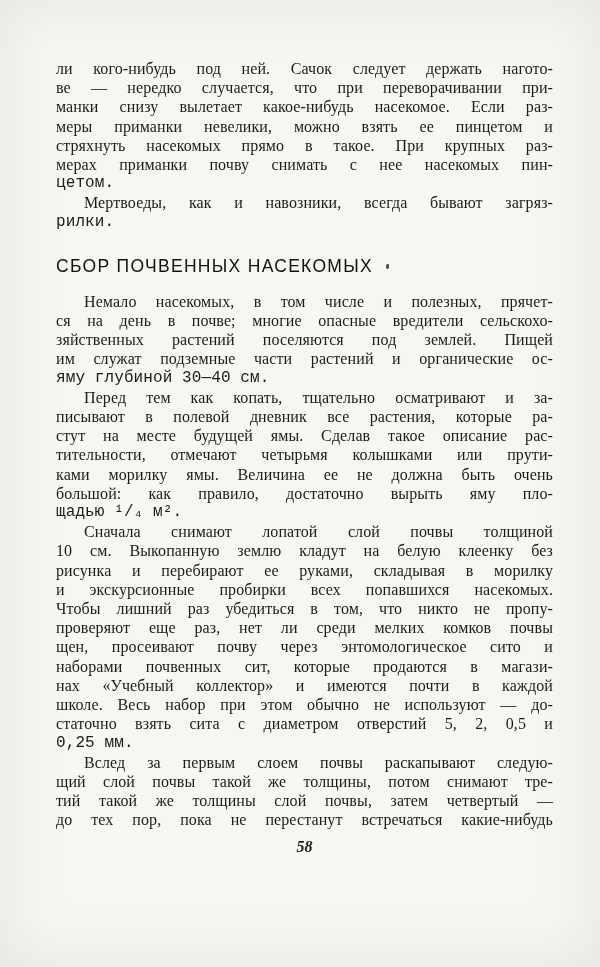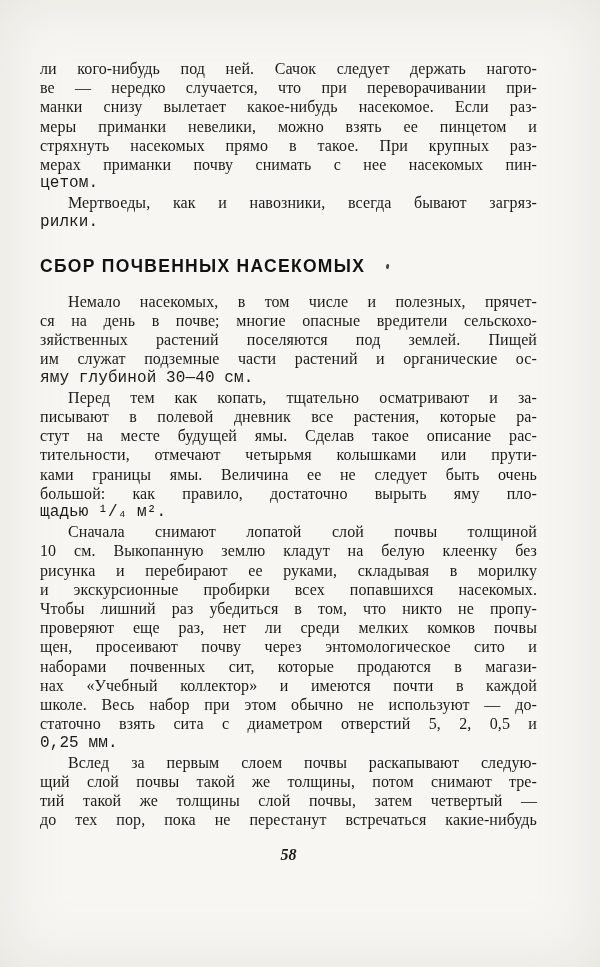--- a/index.html
+++ b/index.html
@@ -9,47 +9,47 @@
     height: 967px;
     margin: 0 auto;
     background: #f7f6f2;
     box-shadow: inset 0 0 60px rgba(180,175,165,0.25);
     overflow: hidden;
     font-family: "Liberation Serif", "DejaVu Serif", serif;
     color: #1c1b19;
   }
   .text-column {
     position: absolute;
-    left: 40px;
+    left: 56px;
     top: 0;
     width: 497px;
     padding-top: 59px;
   }
   .para { margin: 0; }
   .line {
     font-size: 16px;
     line-height: 19.2px;
     text-align: justify;
     text-align-last: justify;
     white-space: nowrap;
     letter-spacing: 0.1px;
   }
   .line.indent { padding-left: 28px; }
   .line.para-end { text-align-last: left; font-family: Liberation Mono, monospace; }
   .section-heading {
     margin: 22px 0 14px 0;
     font-family: "Liberation Sans", "DejaVu Sans", sans-serif;
-    font-weight: bold;
+    font-weight: normal;
     font-size: 17.5px;
     line-height: 24px;
     letter-spacing: 1.3px;
     color: #121210;
   }
   .page-number {
-    margin-top: 15px;
+    margin-top: 7px;
     text-align: center;
     font-weight: bold;
     font-style: italic;
     font-size: 16px;
     line-height: 20px;
     color: #1c1b19;
   }
   .speck {
     position: absolute;
     left: 386px;
@@ -88,21 +88,21 @@
           <div class="line">ся на день в почве; многие опасные вредители сельскохо-</div>
           <div class="line">зяйственных растений поселяются под землей. Пищей</div>
           <div class="line">им служат подземные части растений и органические ос-</div>
           <div class="line para-end">яму глубиной 30—40 см.</div>
         </div>
         <div class="para">
           <div class="line indent">Перед тем как копать, тщательно осматривают и за-</div>
           <div class="line">писывают в полевой дневник все растения, которые ра-</div>
           <div class="line">стут на месте будущей ямы. Сделав такое описание рас-</div>
           <div class="line">тительности, отмечают четырьмя колышками или прути-</div>
-          <div class="line">ками границы ямы. Величина ее не следует быть очень</div>
+          <div class="line">ками морилку ямы. Величина ее не должна быть очень</div>
           <div class="line">большой: как правило, достаточно вырыть яму пло-</div>
           <div class="line para-end">щадью ¹/₄ м².</div>
         </div>
         <div class="para">
           <div class="line indent">Сначала снимают лопатой слой почвы толщиной</div>
           <div class="line">10 см. Выкопанную землю кладут на белую клеенку без</div>
           <div class="line">рисунка и перебирают ее руками, складывая в морилку</div>
           <div class="line">и экскурсионные пробирки всех попавшихся насекомых.</div>
           <div class="line">Чтобы лишний раз убедиться в том, что никто не пропу-</div>
           <div class="line">проверяют еще раз, нет ли среди мелких комков почвы</div>

